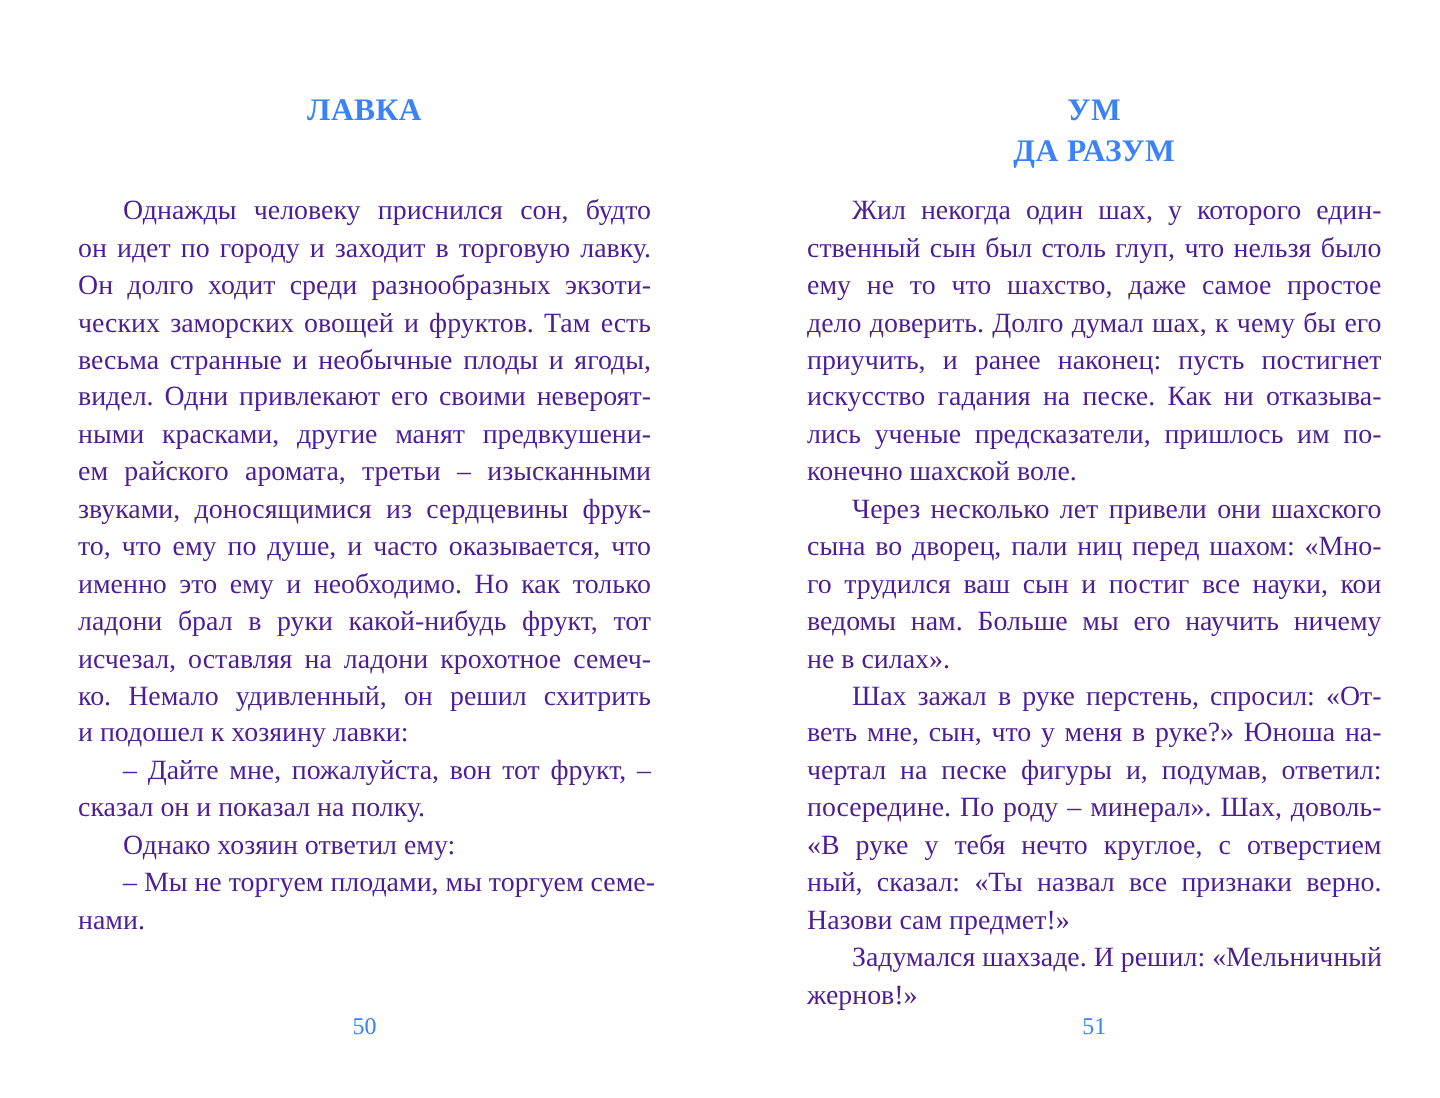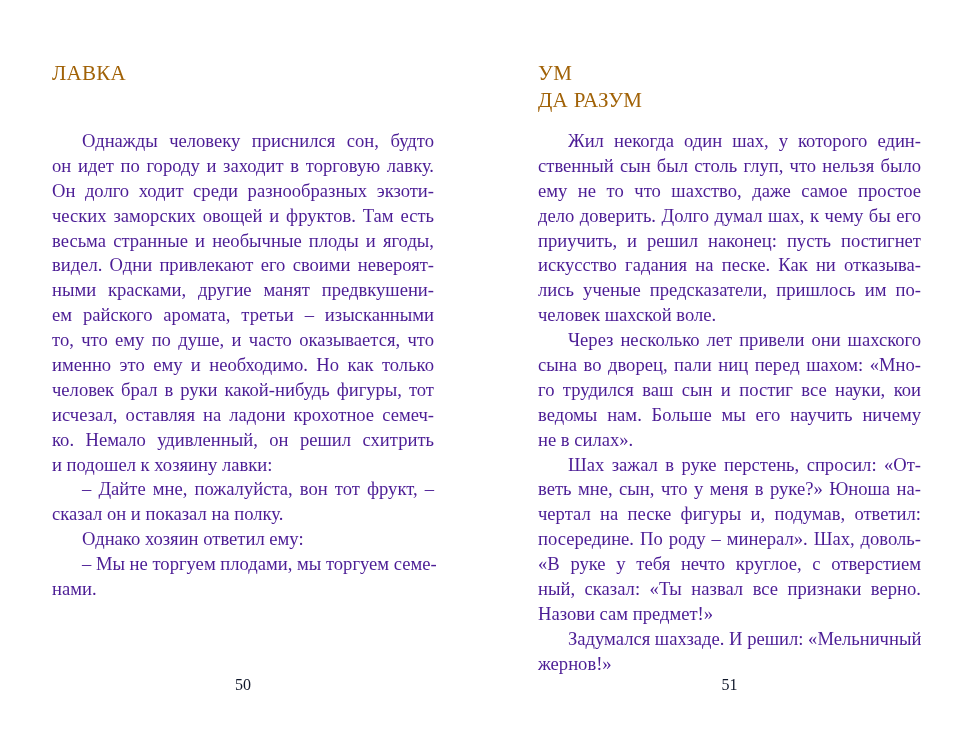--- a/index.html
+++ b/index.html
@@ -21,26 +21,26 @@
       height: 732px;
     }
     .page-left { left: 52px; width: 382px; }
     .page-right { left: 538px; width: 383px; }
 
     .title {
       position: absolute;
       left: 0;
       right: 0;
       top: 60px;
-      text-align: left;
-      font-weight: normal;
+      text-align: center;
+      font-weight: bold;
       font-size: 21px;
       line-height: 27px;
       letter-spacing: 0.3px;
-      color: #a16207;
+      color: #3b82f6;
     }
     .title span { display: block; }
 
     .body-text {
       position: absolute;
       left: 0;
       right: 0;
       top: 129px;
       font-size: 18.6px;
       line-height: 24.9px;
@@ -56,42 +56,43 @@
     .line.indent { padding-left: 30px; }
     .line.last { text-align-last: left; }
 
     .page-number {
       position: absolute;
       top: 676px;
       left: 0;
       right: 0;
       text-align: center;
       font-size: 16px;
-      color: #0f172a;
+      color: #3b82f6;
     }
   </style>
 </head>
 <body>
 
 <div class="page page-left">
   <div class="title">
     <span>ЛАВКА</span>
   </div>
   <div class="body-text">
       <span class="line indent">Однажды человеку приснился сон, будто</span>
       <span class="line">он идет по городу и заходит в торговую лавку.</span>
       <span class="line">Он долго ходит среди разнообразных экзоти-</span>
       <span class="line">ческих заморских овощей и фруктов. Там есть</span>
       <span class="line">весьма странные и необычные плоды и ягоды,</span>
       <span class="line">видел. Одни привлекают его своими невероят-</span>
       <span class="line">ными красками, другие манят предвкушени-</span>
       <span class="line">ем райского аромата, третьи – изысканными</span>
+      <span class="line">звуками, доносящимися из сердцевины фрук-</span>
       <span class="line">то, что ему по душе, и часто оказывается, что</span>
       <span class="line">именно это ему и необходимо. Но как только</span>
-      <span class="line">человек брал в руки какой-нибудь фигуры, тот</span>
+      <span class="line">ладони брал в руки какой-нибудь фрукт, тот</span>
       <span class="line">исчезал, оставляя на ладони крохотное семеч-</span>
       <span class="line">ко. Немало удивленный, он решил схитрить</span>
       <span class="line last">и подошел к хозяину лавки:</span>
       <span class="line indent">– Дайте мне, пожалуйста, вон тот фрукт, –</span>
       <span class="line last">сказал он и показал на полку.</span>
       <span class="line indent last">Однако хозяин ответил ему:</span>
       <span class="line indent">– Мы не торгуем плодами, мы торгуем семе-</span>
       <span class="line last">нами.</span>
     </div>
   <div class="page-number">50</div>
@@ -100,24 +101,24 @@
 <div class="page page-right">
   <div class="title">
     <span>УМ</span>
     <span>ДА РАЗУМ</span>
   </div>
   <div class="body-text">
       <span class="line indent">Жил некогда один шах, у которого един-</span>
       <span class="line">ственный сын был столь глуп, что нельзя было</span>
       <span class="line">ему не то что шахство, даже самое простое</span>
       <span class="line">дело доверить. Долго думал шах, к чему бы его</span>
-      <span class="line">приучить, и решил наконец: пусть постигнет</span>
+      <span class="line">приучить, и ранее наконец: пусть постигнет</span>
       <span class="line">искусство гадания на песке. Как ни отказыва-</span>
       <span class="line">лись ученые предсказатели, пришлось им по-</span>
-      <span class="line last">человек шахской воле.</span>
+      <span class="line last">конечно шахской воле.</span>
       <span class="line indent">Через несколько лет привели они шахского</span>
       <span class="line">сына во дворец, пали ниц перед шахом: «Мно-</span>
       <span class="line">го трудился ваш сын и постиг все науки, кои</span>
       <span class="line">ведомы нам. Больше мы его научить ничему</span>
       <span class="line last">не в силах».</span>
       <span class="line indent">Шах зажал в руке перстень, спросил: «От-</span>
       <span class="line">веть мне, сын, что у меня в руке?» Юноша на-</span>
       <span class="line">чертал на песке фигуры и, подумав, ответил:</span>
       <span class="line">посередине. По роду – минерал». Шах, доволь-</span>
       <span class="line">«В руке у тебя нечто круглое, с отверстием</span>

